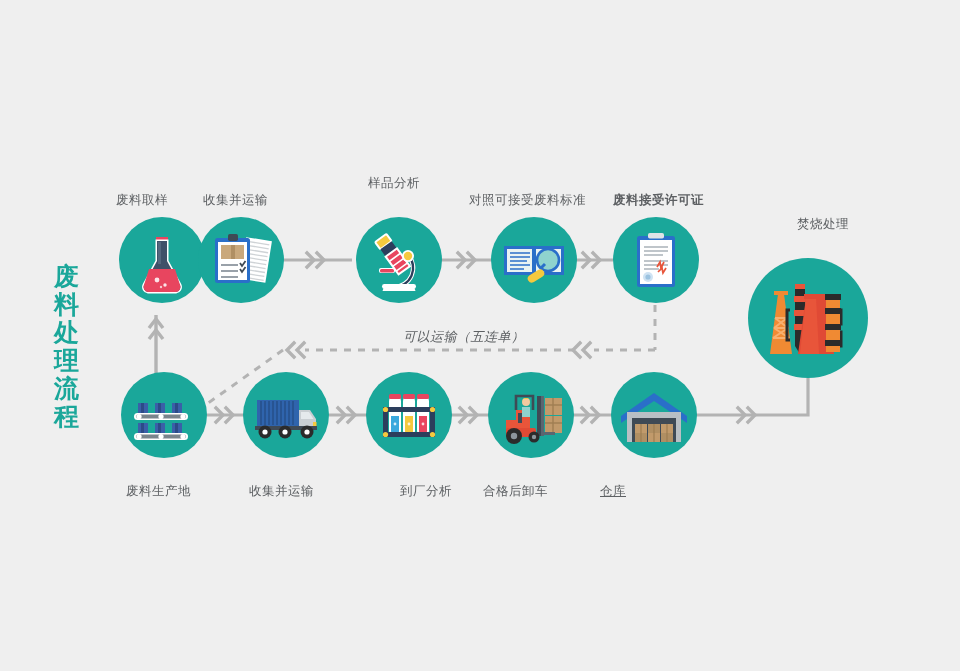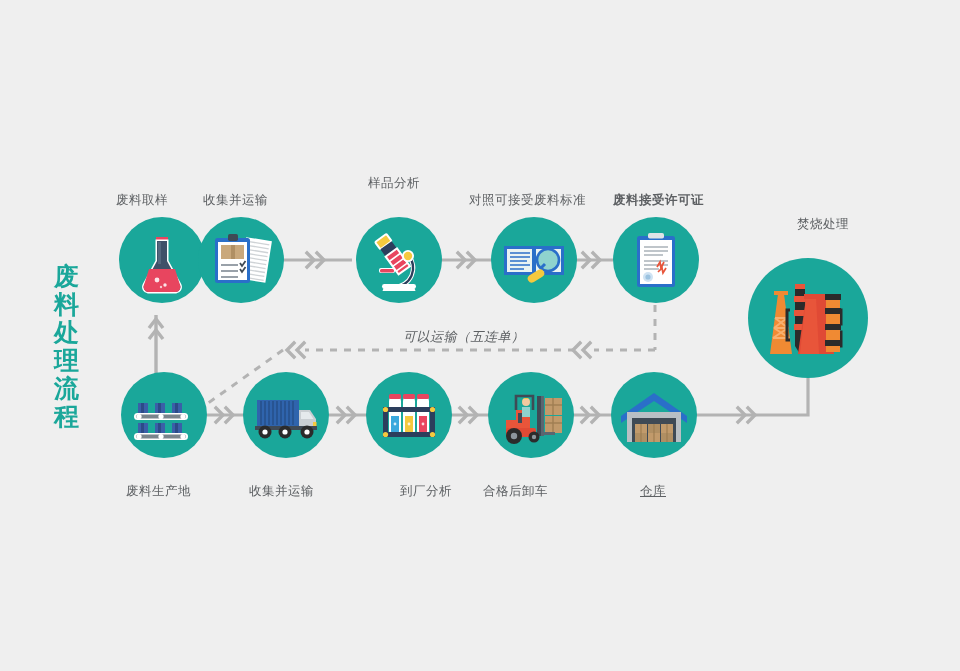--- a/index.html
+++ b/index.html
@@ -455,17 +455,17 @@
   <div class="lbl" style="left:368px;top:176px;">样品分析</div>
   <div class="lbl" style="left:469px;top:193px;">对照可接受废料标准</div>
   <div class="lbl" style="left:613px;top:193px;font-weight:bold;">废料接受许可证</div>
 
   <div class="lbl" style="left:781px;top:217px;margin-left:16px;">焚烧处理</div>
 
   <div class="lbl" style="left:126px;top:484px;">废料生产地</div>
   <div class="lbl" style="left:249px;top:484px;">收集并运输</div>
   <div class="lbl" style="left:384px;top:484px;margin-left:16px;">到厂分析</div>
   <div class="lbl" style="left:483px;top:484px;">合格后卸车</div>
-  <div class="lbl" style="left:640px;top:484px;text-decoration:underline;">仓库</div>
+  <div class="lbl" style="left:600px;top:484px;text-decoration:underline;">仓库</div>
 
   <div class="midlbl" style="left:403px;top:328px;">可以运输（五连单）</div>
 
 </div>
 
 </body></html>

